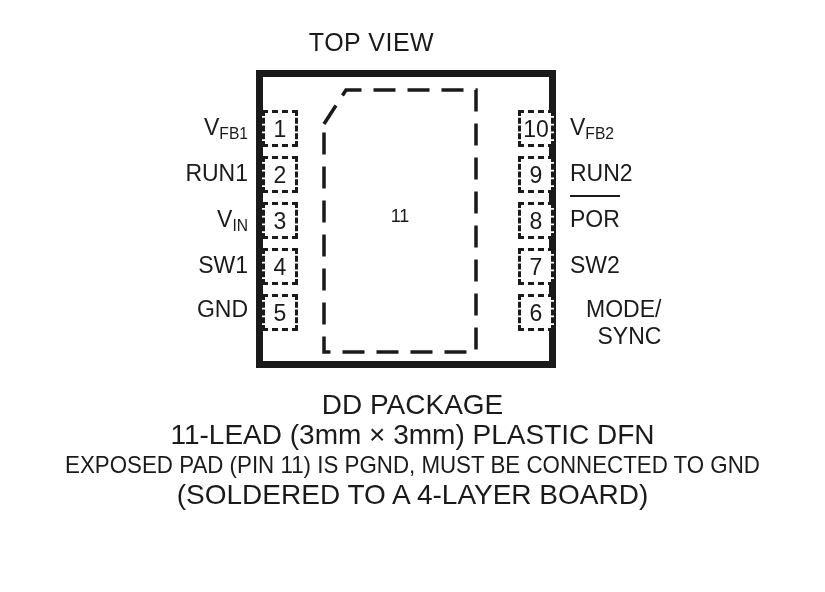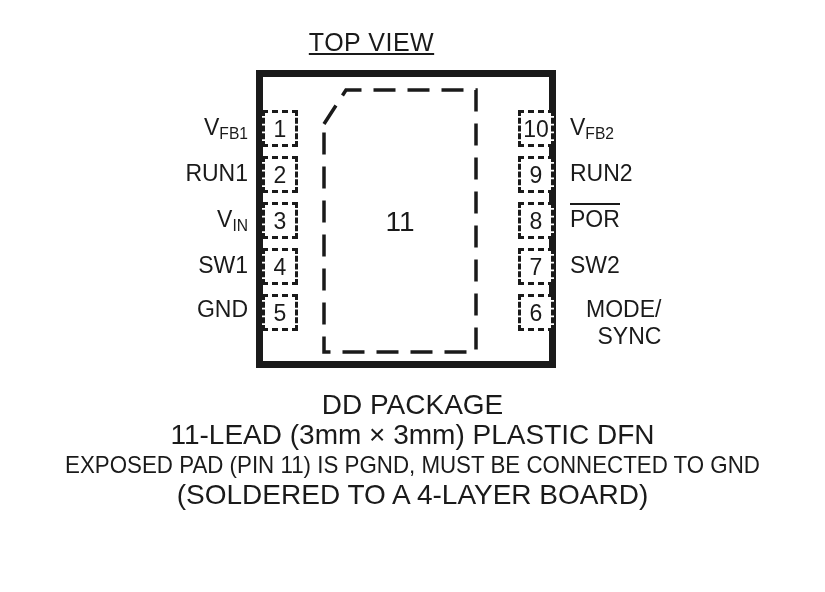--- a/index.html
+++ b/index.html
@@ -19,21 +19,20 @@
 
   
   #top-view-title {
     position: absolute;
     top: 28px;
     left: 0;
     width: 743px;
     text-align: center;
     font-size: 25px;
     letter-spacing: 0.5px;
-    text-decoration: underline;
   }
 
   
   #package-body {
     position: absolute;
     left: 256px;
     top: 70px;
     width: 300px;
     height: 298px;
     border: 7px solid #1a1a1a;
@@ -54,21 +53,21 @@
     stroke: #1a1a1a;
     stroke-width: 3.5;
     stroke-dasharray: 22 12;
   }
   #exposed-pad-label {
     position: absolute;
     left: 322px;
     top: 206px;
     width: 156px;
     text-align: center;
-    font-size: 28px;
+    font-size: 18px;
   }
 
   
   .pin-pad {
     position: absolute;
     width: 36px;
     height: 37px;
     border: 3px dashed #1a1a1a;
     box-sizing: border-box;
     font-size: 23px;
@@ -94,21 +93,21 @@
     text-align: right;
   }
   .pin-label sub {
     font-size: 0.68em;
     vertical-align: baseline;
     position: relative;
     top: 0.28em;
   }
   .overline {
     border-top: 2px solid #1a1a1a;
-    padding-top: 1px;
+    padding-top: 9px;
   }
   .two-line { line-height: 1.18; margin-left: 16px; }
 
   
   #caption {
     position: absolute;
     left: 0;
     top: 390px;
     width: 825px;
     text-align: center;

